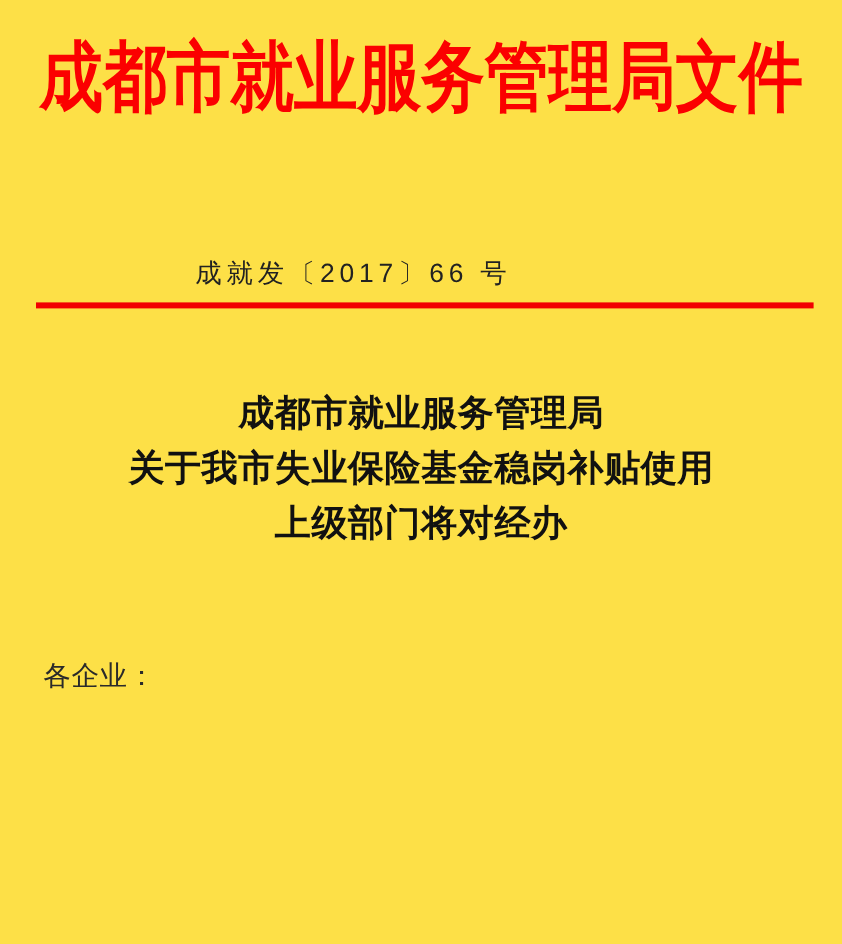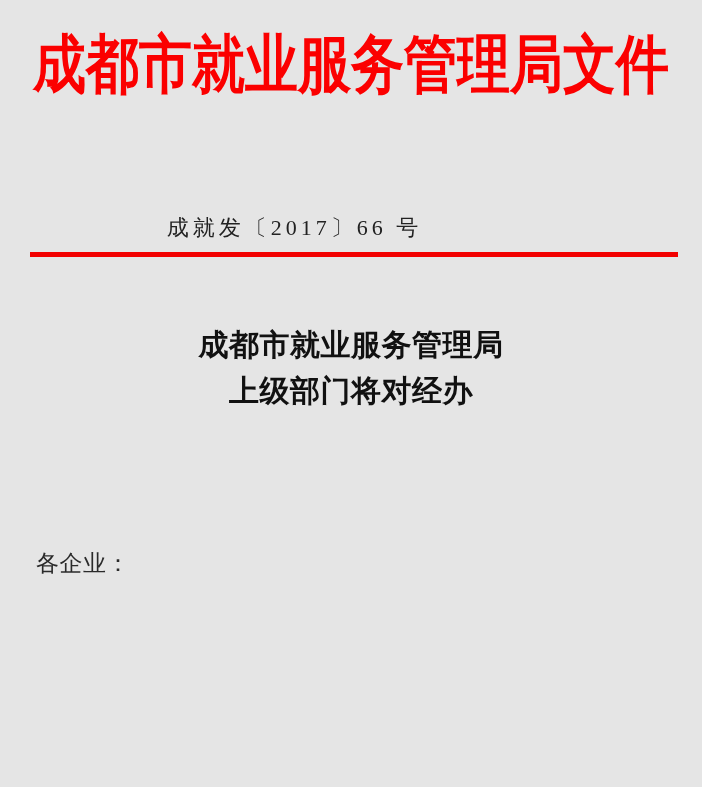--- a/index.html
+++ b/index.html
@@ -1,23 +1,23 @@
 <!DOCTYPE html>
 <html><head>
   <meta charset="utf-8">
   <style>
     * { margin: 0; padding: 0; box-sizing: border-box; }
     html, body { background: #ffffff; }
     .page {
       position: relative;
       width: 702px;
       height: 787px;
-      background: #e5e5e5;
+      background: #fde047;
       overflow: hidden;
-      font-family: Liberation Serif, serif;
+      font-family: Liberation Sans, sans-serif;
       color: #1c1c1c;
     }
     
     .masthead {
       position: absolute;
       top: 22px;
       left: 0;
       width: 702px;
       text-align: center;
       font-size: 53px;
@@ -91,19 +91,20 @@
 <div class="page">
 
   <div class="masthead" style="color: rgb(251, 0, 0);">成都市就业服务管理局文件</div>
 
   <div class="doc-number">成就发〔2017〕66 号</div>
 
   <div class="red-rule" style="background: rgb(242, 0, 0);"></div>
 
   <div class="doc-title">
     <div class="t-line">成都市就业服务管理局</div>
+    <div class="t-line">关于我市失业保险基金稳岗补贴使用</div>
     <div class="t-line">上级部门将对经办</div>
   </div>
 
   <div class="salutation">各企业：</div>
 
 
 </div>
 
 </body></html>

